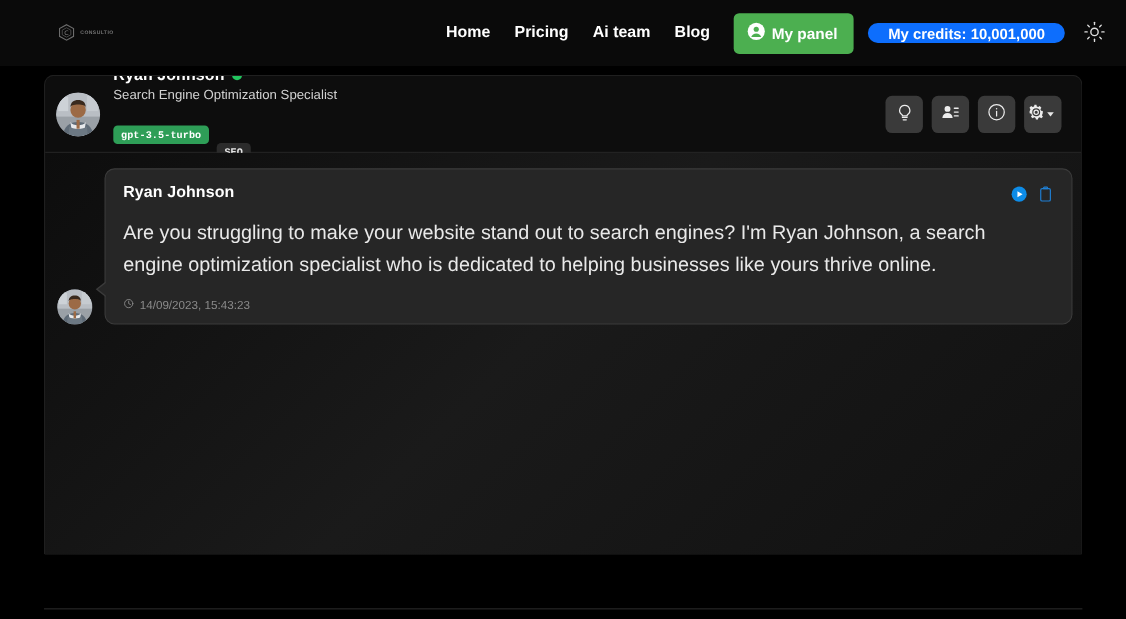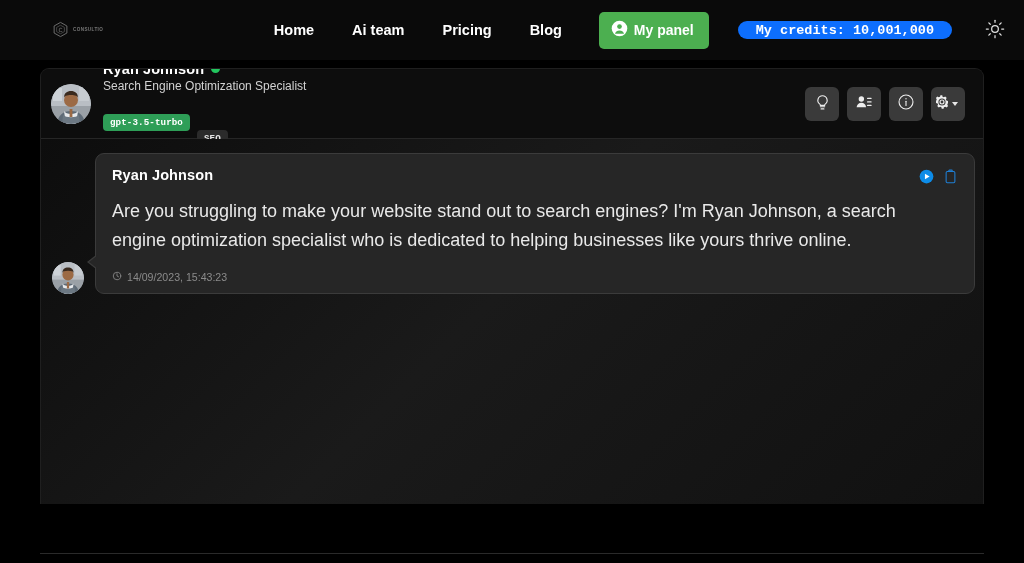--- a/index.html
+++ b/index.html
@@ -48,21 +48,21 @@
     transform-origin: left center;
   }
 
   .nav-right {
     position: absolute;
     right: 16px;
     top: 0;
     height: 60px;
     display: flex;
     align-items: center;
-    gap: 16px;
+    gap: 0;
   }
 
   .nav-link {
     color: #ffffff;
     font-size: 14.5px;
     font-weight: 700;
     text-decoration: none;
     padding: 0 11px;
     line-height: 60px;
     white-space: nowrap;
@@ -93,21 +93,21 @@
     background: #0d6efd;
     color: #ffffff;
     font-size: 13.5px;
     font-weight: 700;
     height: 18px;
     padding: 0 18px;
     border: none;
     border-radius: 17px;
     margin-left: 13px;
     cursor: pointer;
-    font-family: Liberation Mono, monospace;
+    font-family: Liberation Sans, sans-serif;
     white-space: nowrap;
     display: flex;
     align-items: center;
   }
 
   .theme-toggle {
     margin-left: 14px;
     width: 26px;
     height: 26px;
     display: flex;
@@ -356,22 +356,22 @@
         <polygon points="12,2 21,7 21,17 12,22 3,17 3,7" fill="none" stroke="#bdbdbd" stroke-width="1.4"></polygon>
         <polygon points="12,6 17.5,9 17.5,15 12,18 6.5,15 6.5,9" fill="none" stroke="#8e8e8e" stroke-width="1.1"></polygon>
         <text x="12" y="15" font-size="8" fill="#d5d5d5" text-anchor="middle" font-family="DejaVu Sans">C</text>
       </svg>
     </span>
     <span class="brand-text">CONSULTIO</span>
   </div>
 
   <div class="nav-right">
     <a class="nav-link" href="#">Home</a>
+    <a class="nav-link" href="#">Pricing</a>
     <a class="nav-link" href="#">Ai team</a>
-    <a class="nav-link" href="#">Pricing</a>
     <a class="nav-link" href="#">Blog</a>
 
     <button class="btn-panel">
       <span class="user-ico">
         <svg width="17" height="17" viewBox="0 0 24 24">
           <circle cx="12" cy="12" r="11" fill="#ffffff"></circle>
           <circle cx="12" cy="9.3" r="3.3" fill="#4caf50"></circle>
           <path d="M5.6 19.4a6.8 6.8 0 0 1 12.8 0z" fill="#4caf50"></path>
         </svg>
       </span>

